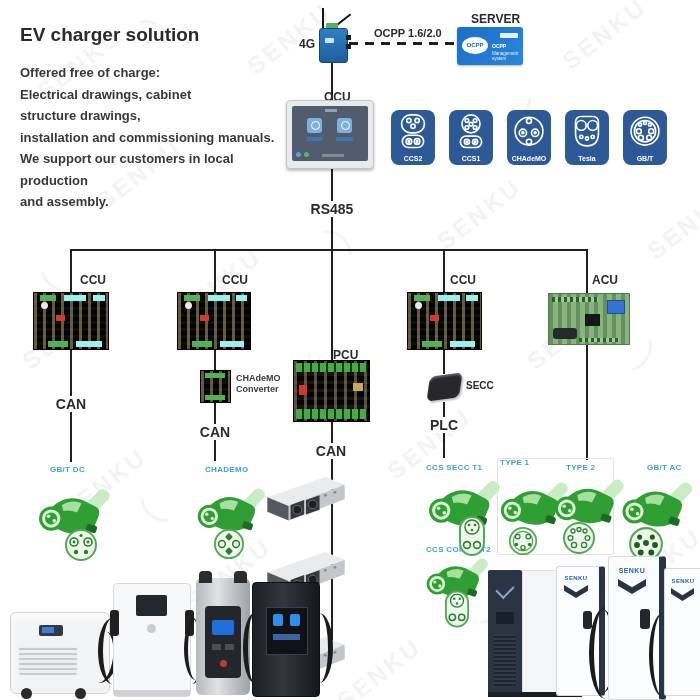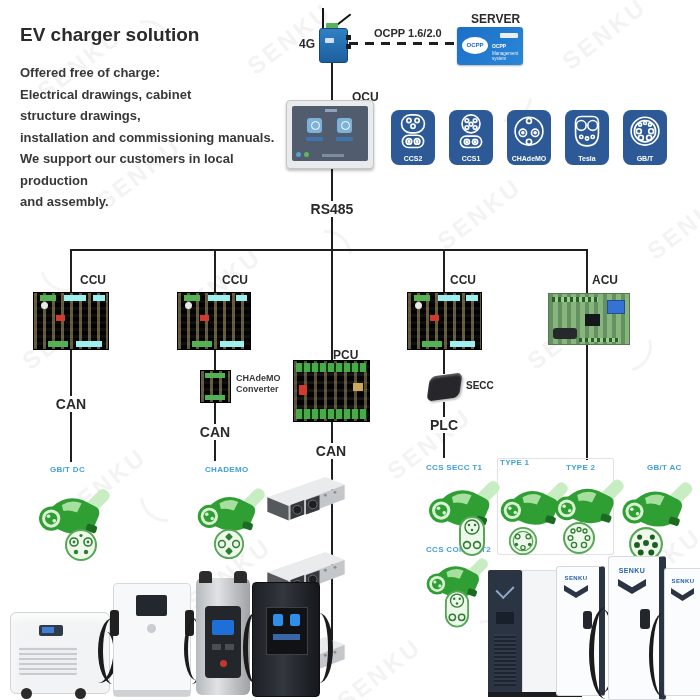--- a/index.html
+++ b/index.html
@@ -121,21 +121,21 @@
   <span class="lbl" style="left:471px;top:12px">SERVER</span>
   <div class="abs" style="left:457px;top:27px;width:66px;height:38px;background:linear-gradient(135deg,#1a6ec6,#2b87d8);border-radius:3px;box-shadow:0 1px 2px rgba(0,0,0,0.3)">
     <div class="abs" style="left:5px;top:10px;width:26px;height:17px;background:#fff;border-radius:50%;">
       <span class="abs" style="left:0;right:0;top:5px;text-align:center;font-size:6px;font-weight:bold;color:#1565c0">OCPP</span>
     </div>
     <div class="abs" style="right:5px;top:6px;width:18px;height:5px;background:#e9eef5;border-radius:1px"></div>
     <span class="abs" style="left:35px;top:16px;font-size:5px;font-weight:bold;color:#fff">OCPP</span>
     <span class="abs" style="left:35px;top:24px;font-size:4.5px;color:rgba(255,255,255,0.9)">Management system</span>
   </div>
 
-  <span class="lbl" style="left:352px;top:90px">OCU</span>
+  <span class="lbl" style="left:324px;top:90px">OCU</span>
   <div class="ocu-frame">
     <div class="ocu-screen">
       <div class="abs" style="left:0;right:0;top:3px;height:3px;text-align:center">
         <div class="abs" style="left:33px;top:0;width:12px;height:2.5px;background:#8fa3ba"></div>
       </div>
       <div class="ocu-ic" style="left:15px">
           <i></i>
         </div>
       <div class="ocu-ic" style="left:45px">
           <i></i>

